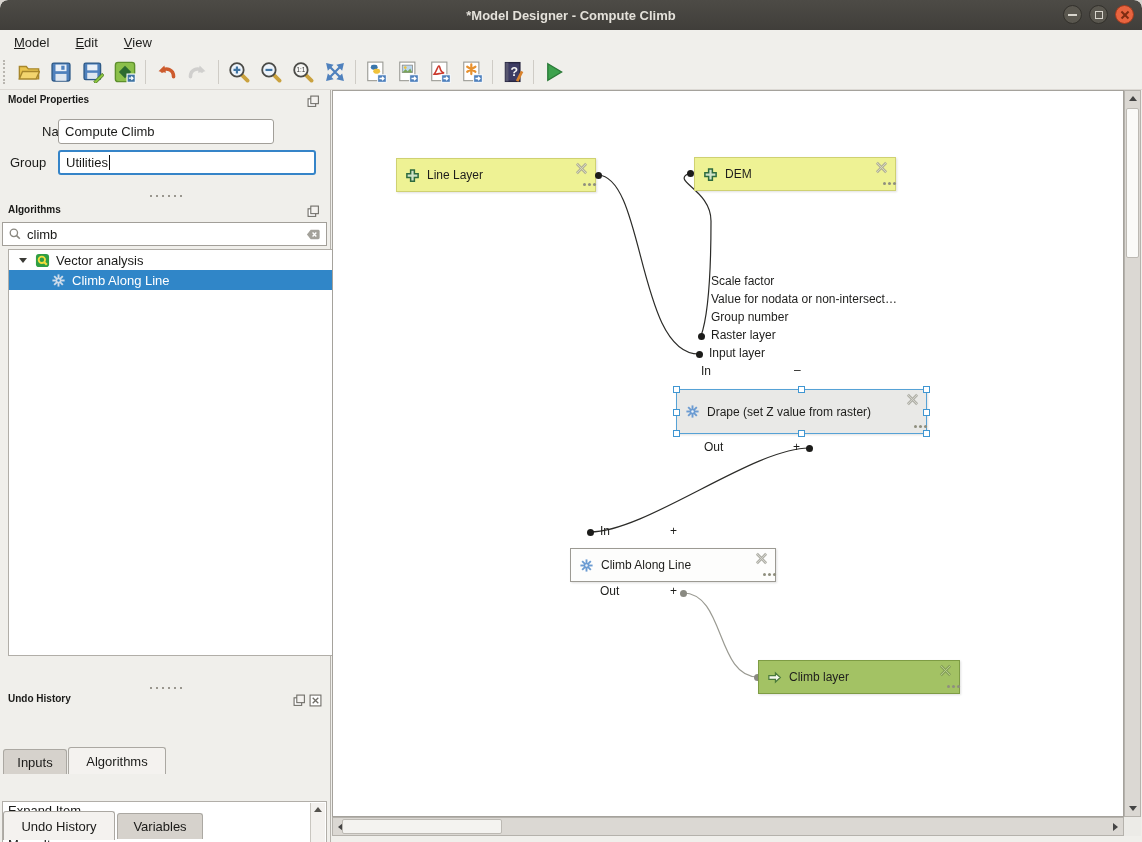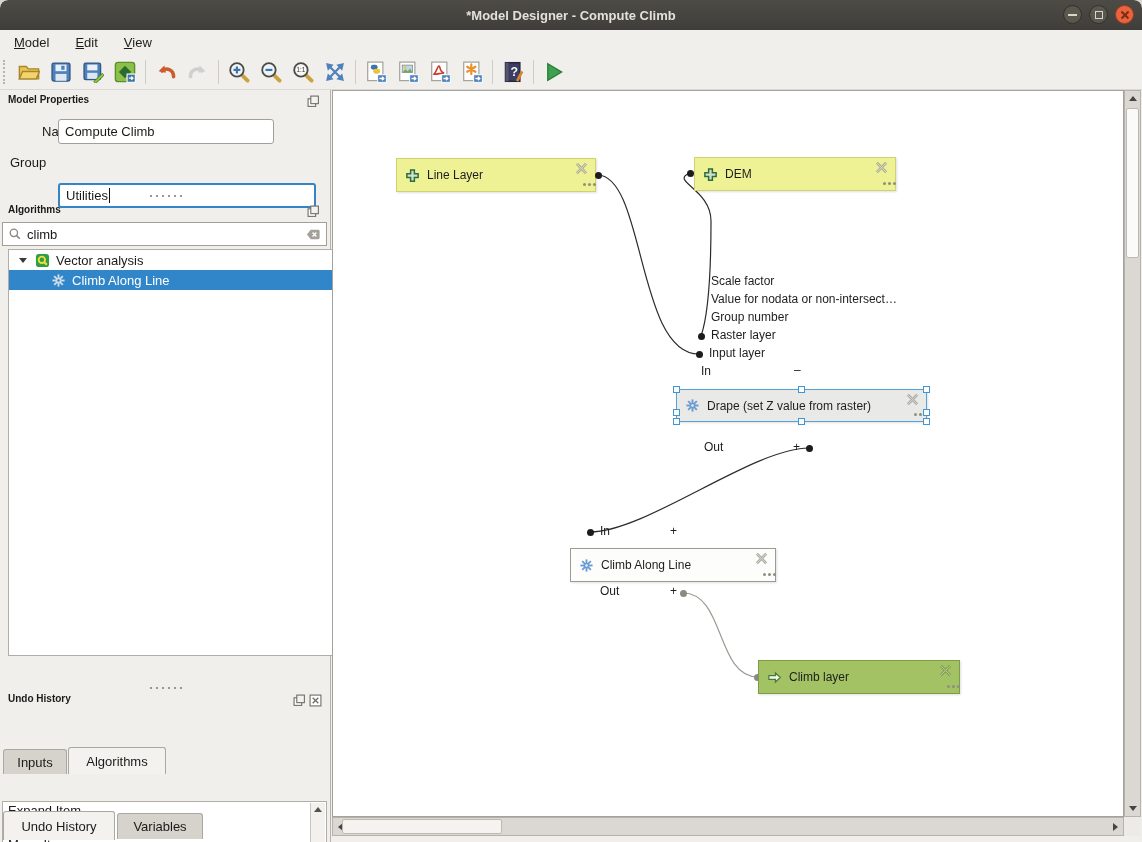--- a/index.html
+++ b/index.html
@@ -30,21 +30,21 @@
   .tb-sep { width:1px; height:24px; background:#cfccc6; margin:0 4px; }
   .disabled { opacity:.55; filter:grayscale(1); }
 
   
   .left-panel { position:absolute; left:0; top:90px; width:331px; height:752px; background:#f0efeb; border-right:1px solid #b5b2ac; }
   .panel-header { position:absolute; font-size:10px; color:#1a1a18;font-weight:bold; }
   .hdr-icons { position:absolute; display:flex; gap:3px; }
   .hdr-icons svg { width:13px; height:13px; cursor:pointer; }
   .field-label { position:absolute; font-size:13px; color:#1a1a18; }
   .text-input { position:absolute; height:25px; background:#fff; border:1px solid #a29f99; border-radius:3px; font-size:13px; color:#1a1a18; padding:0 6px; font-family:"Liberation Sans","DejaVu Sans",sans-serif; }
-  .text-input.focused { border:2px solid #3584c8; display:flex; align-items:center;margin-top:33px; }
+  .text-input.focused { border:2px solid #3584c8; display:flex; align-items:center; }
   .caret { display:inline-block; width:1px; height:15px; background:#111; margin-left:1px; }
   .splitter-dots { position:absolute; width:34px; height:4px; background:radial-gradient(circle 1.2px, #9a978f 1.2px, transparent 1.3px); background-size:6px 4px; }
 
   .search-box { position:absolute; left:2px; top:222px; width:325px; height:24px; background:#fff; border:1px solid #a29f99; display:flex; align-items:center; padding:0 5px; gap:5px; }
   .search-box .q { font-size:13px; color:#1a1a18; flex:1; }
   .tree { position:absolute; left:8px; top:249px; width:390px; height:407px; background:#fff; border:1px solid #b1aea8; overflow:hidden; }
   .tree-row { height:20px; display:flex; align-items:center; font-size:13px; color:#1a1a18; cursor:pointer; }
   .tree-row.sel { background:#3086c8; color:#fff; }
   .expander { width:0; height:0; border-left:4px solid transparent; border-right:4px solid transparent; border-top:5px solid #3a3a36; margin:0 8px 0 10px; }
   .tree-ic { width:15px; height:15px; margin-right:6px; }
@@ -386,21 +386,21 @@
     <div class="sock-label" style="left:378px; top:219px;">Group number</div>
     <div class="sock-label" style="left:378px; top:237px;">Raster layer</div>
     <div class="sock-label" style="left:376px; top:255px;">Input layer</div>
     <div class="sock-label" style="left:368px; top:273px;">In</div>
     <div class="pm" style="left:461px; top:272px;">–</div>
     <span class="sock-dot" style="left:365px; top:242px;"></span>
     <span class="sock-dot" style="left:363px; top:260px;"></span>
     <span class="sock-dot" style="left:262px; top:81px;"></span>
     <span class="sock-dot" style="left:354px; top:79px;"></span>
 
-    <div class="node n-drape" style="left:343px; top:298px; width:251px; height:33px;">
+    <div class="node n-drape" style="left:343px; top:298px; width:251px; height:45px;">
       <svg class="nicon" viewBox="0 0 16 16">
           <g stroke="#6b9bd2" stroke-width="2">
             <line x1="8" y1="1.5" x2="8" y2="14.5"></line>
             <line x1="1.5" y1="8" x2="14.5" y2="8"></line>
             <line x1="3.4" y1="3.4" x2="12.6" y2="12.6"></line>
             <line x1="3.4" y1="12.6" x2="12.6" y2="3.4"></line>
           </g>
           <circle cx="8" cy="8" r="3" fill="#6b9bd2"></circle>
           <circle cx="8" cy="8" r="1.3" fill="#eef3fa"></circle>
         </svg>

